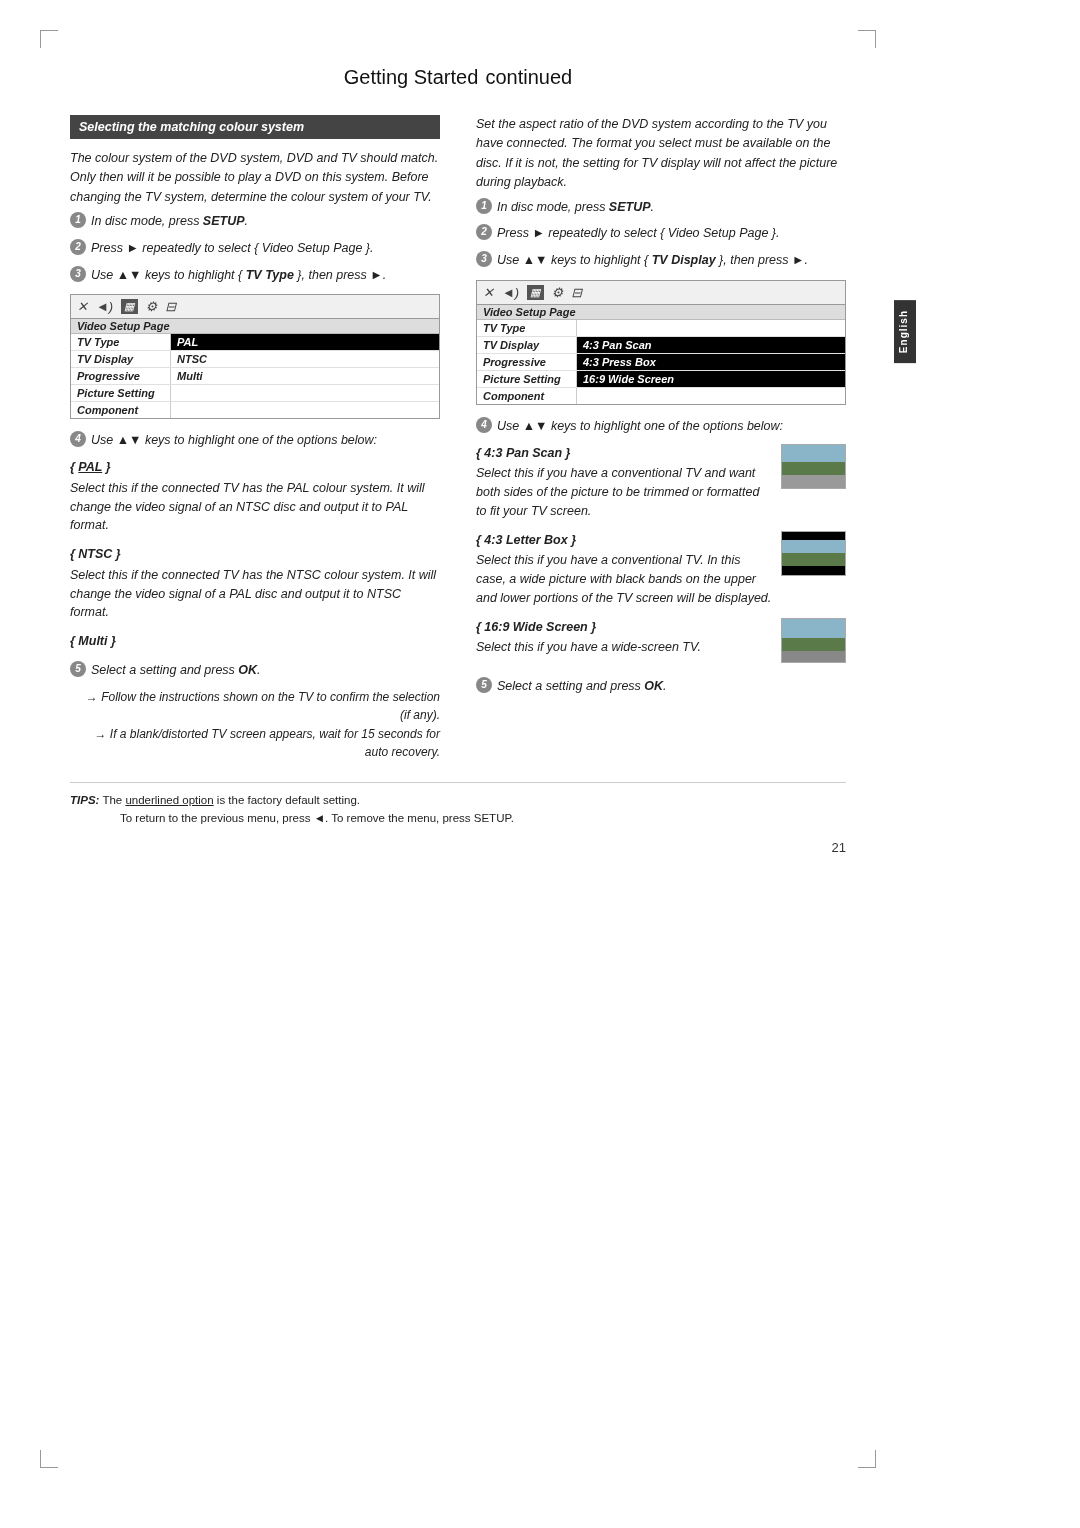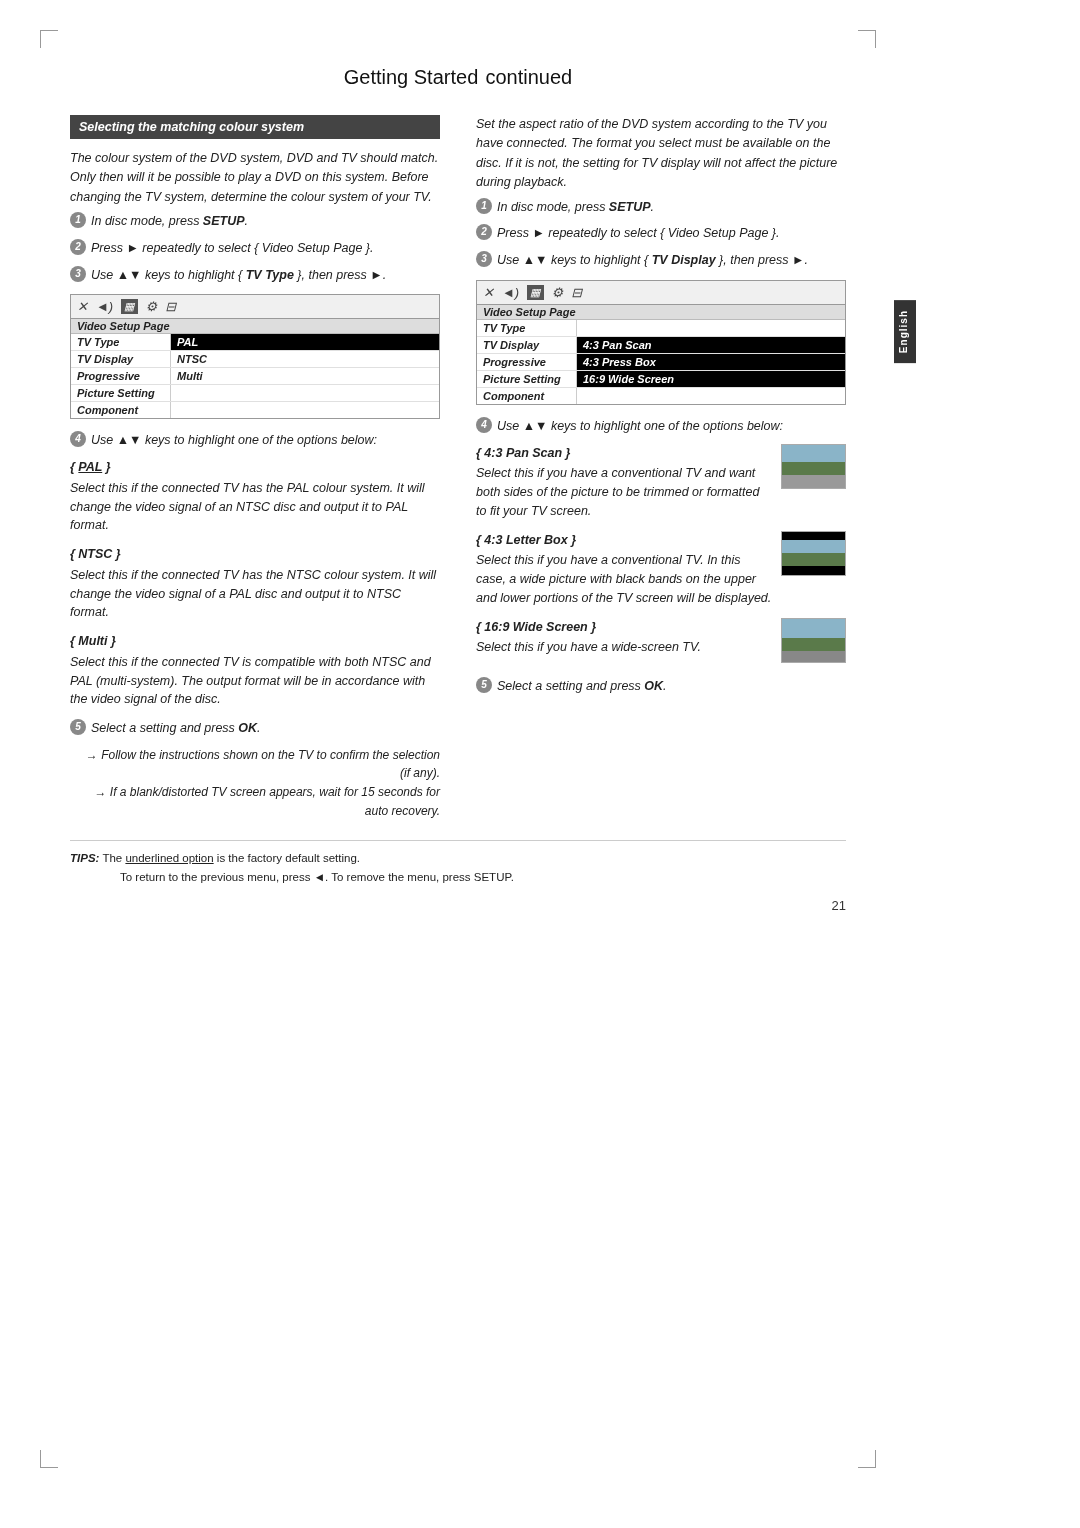--- a/index.html
+++ b/index.html
@@ -342,21 +342,20 @@
         <p>Select this if the connected TV has the PAL colour system. It will change the video signal of an NTSC disc and output it to PAL format.</p>
       </div>
 
       <div class="sub-option">
         <div class="sub-option-title">{ NTSC }</div>
         <p>Select this if the connected TV has the NTSC colour system. It will change the video signal of a PAL disc and output it to NTSC format.</p>
       </div>
 
       <div class="sub-option">
         <div class="sub-option-title">{ <strong>Multi</strong> }</div>
-        <p>Select this if the connected TV is compatible with both NTSC and PAL (multi-system). The output format will be in accordance with the video signal of the disc.</p>
       </div>
 
       <div class="step mt8">
         <span class="step-num-circle">5</span>
         <span class="step-content">
           <span>Select a setting and press </span><span class="bold">OK</span>.
         </span>
       </div>
       <div class="bullet-arrow">Follow the instructions shown on the TV to confirm the selection (if any).</div>
       <div class="bullet-arrow">If a blank/distorted TV screen appears, wait for 15 seconds for auto recovery.</div>

